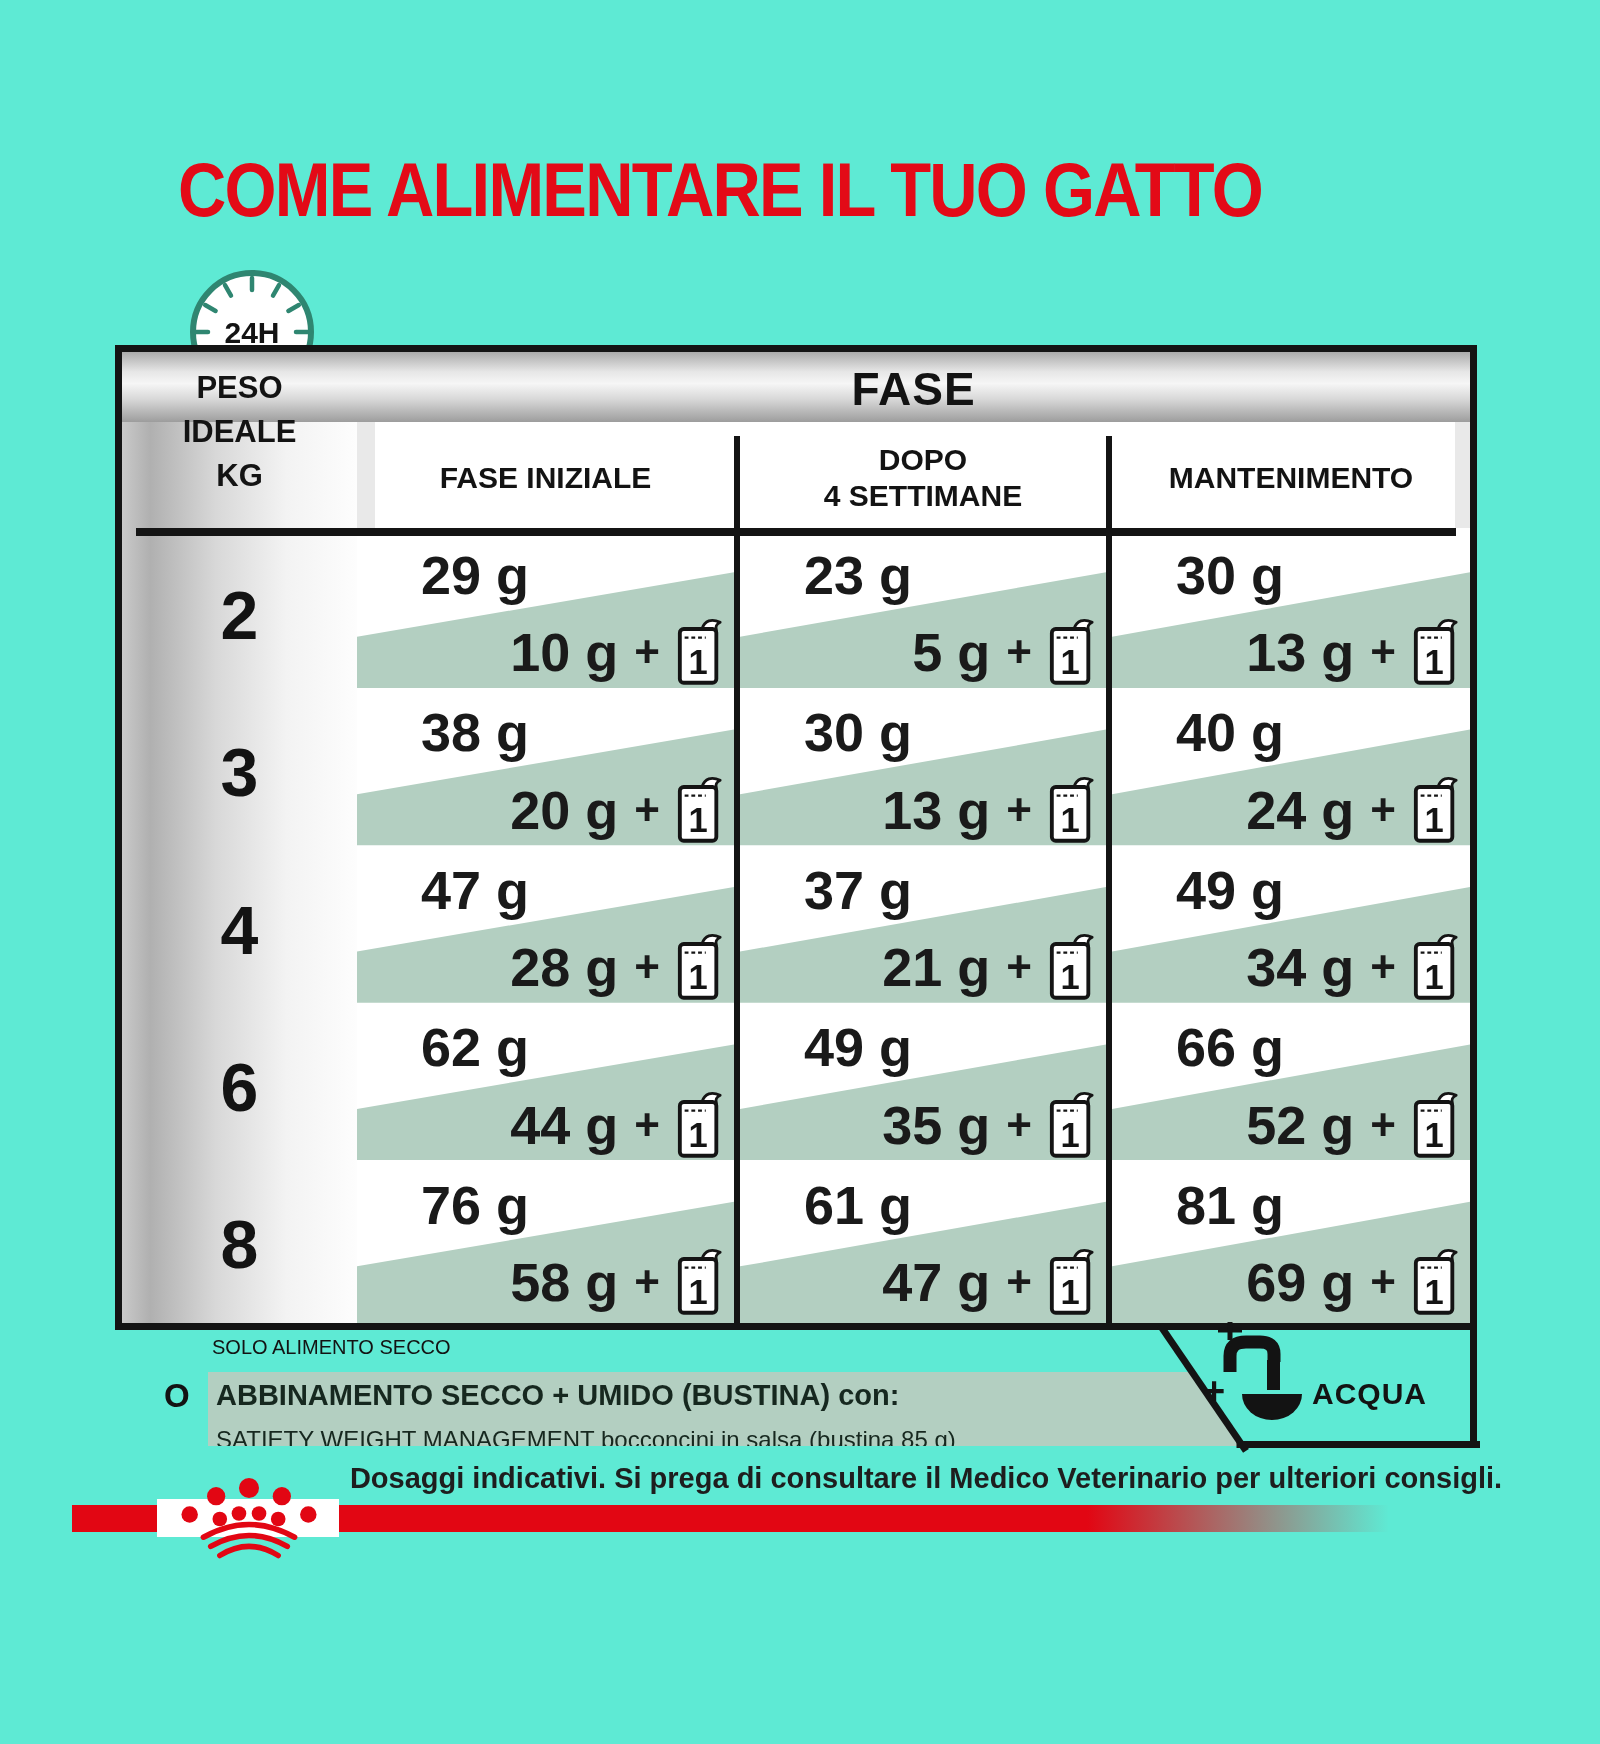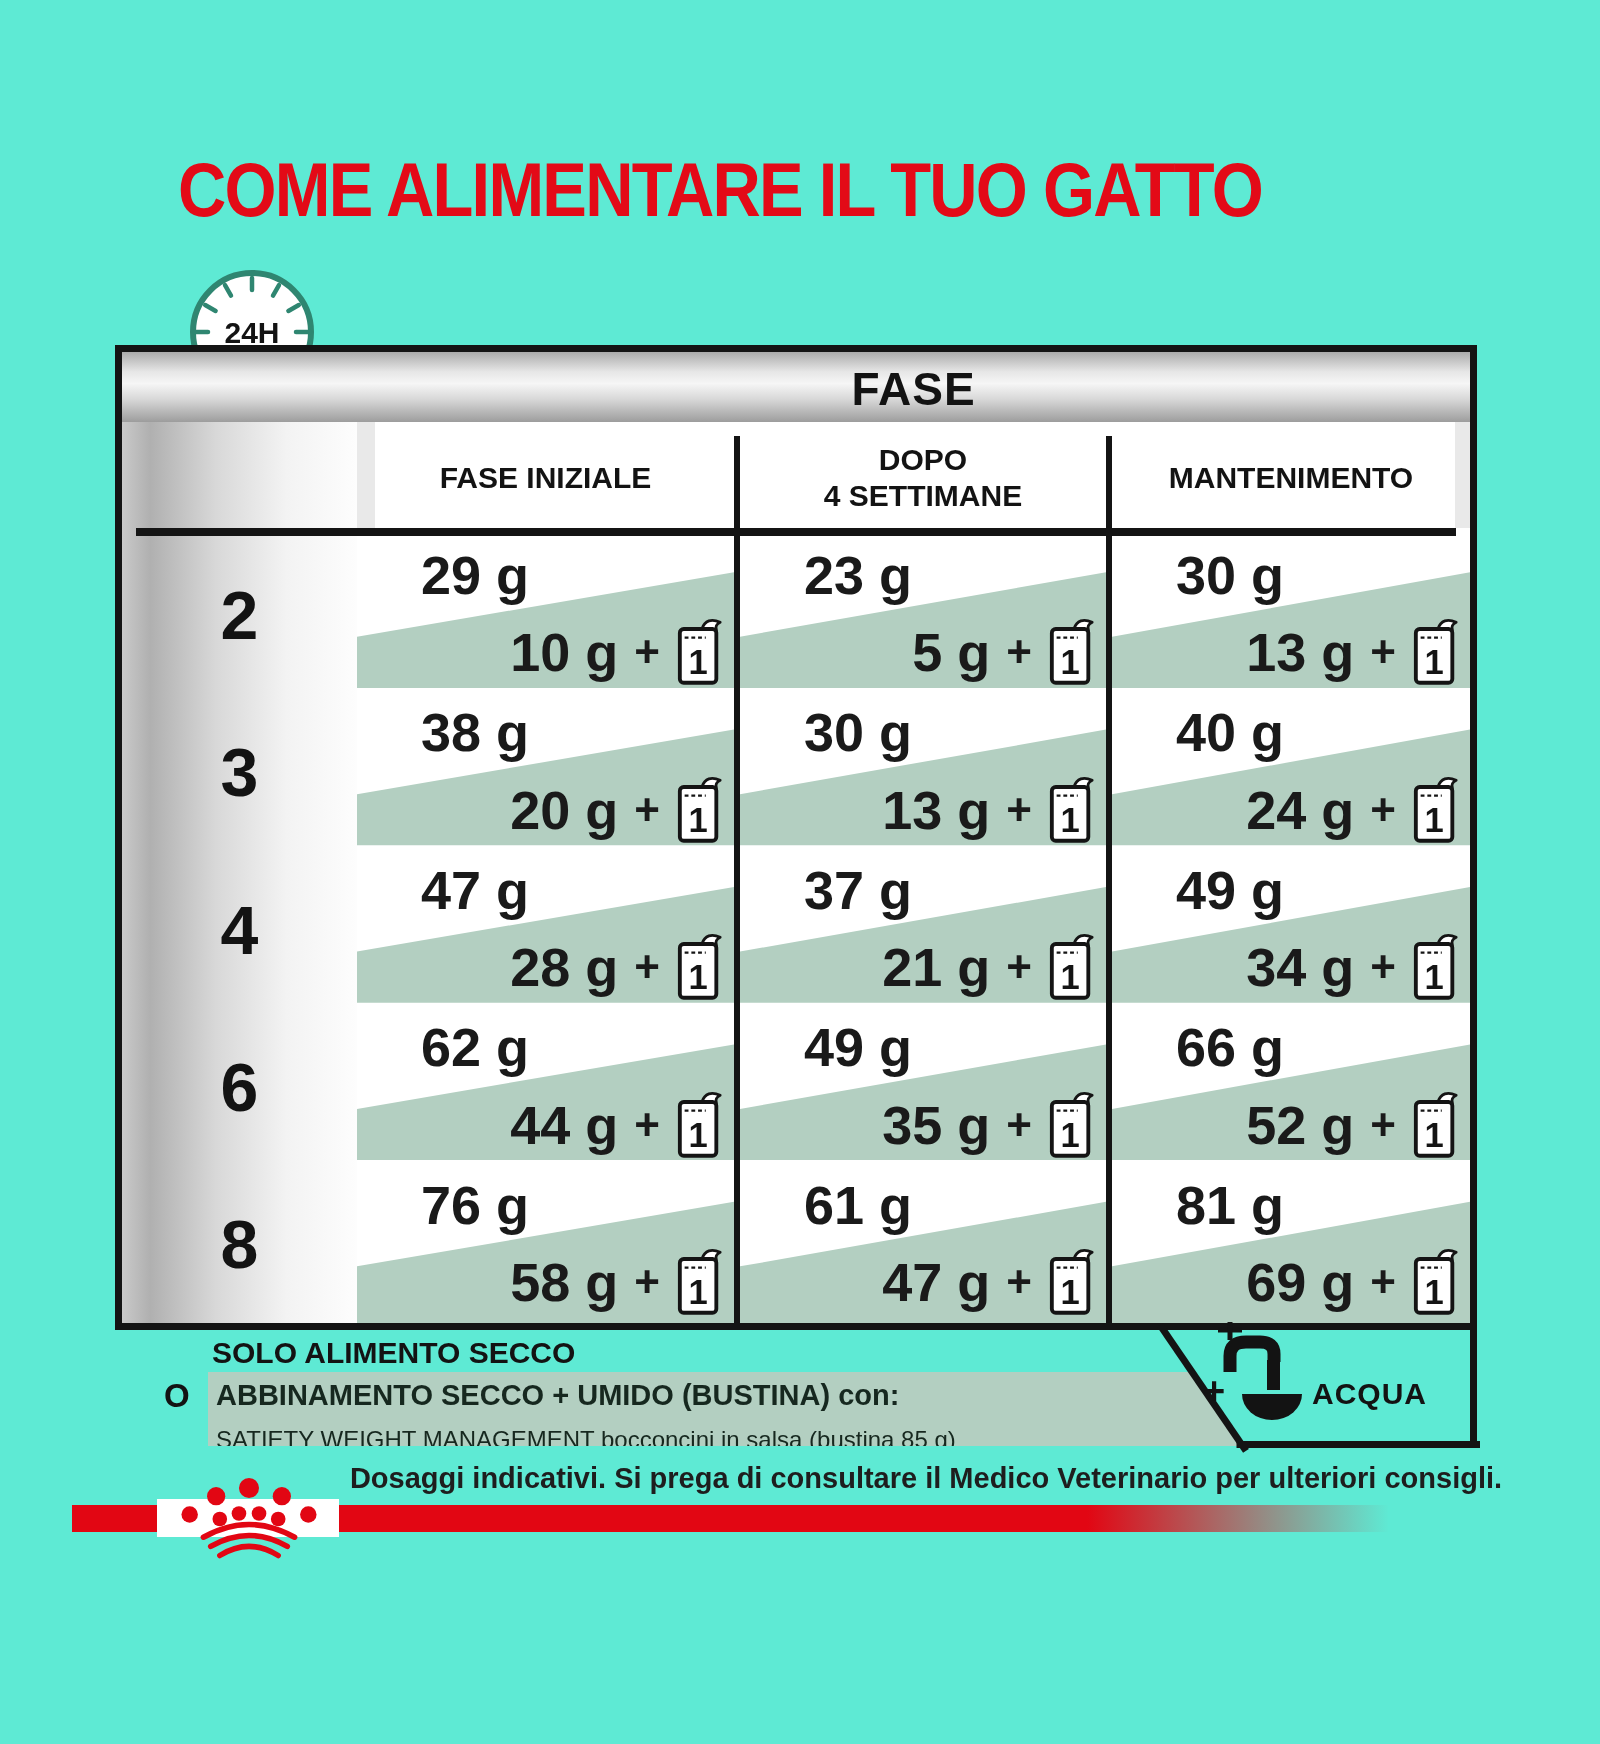--- a/index.html
+++ b/index.html
@@ -45,21 +45,21 @@
   .wedge{position:absolute;left:0;top:0;width:100%;height:100%;background:#b3cfc1;
          clip-path:polygon(0 64%,100% 23%,100% 96.5%,0 96.5%);}
   .row:last-child .wedge{clip-path:polygon(0 64%,100% 23%,100% 100%,0 100%);}
   .dry{position:absolute;left:64px;top:8px;font-size:54px;font-weight:700;color:#1a1a1a;}
   .wetline{position:absolute;right:10px;bottom:6px;display:flex;align-items:center;
            gap:16px;font-size:54px;font-weight:700;color:#1a1a1a;justify-content:center;}
   .plus{font-size:44px;font-weight:700;}
   .pouch{width:48px;height:70px;flex:none;}
 
   
-  .solo{position:absolute;left:212px;top:1336px;font-size:30px;font-weight:700;color:#131313;}
+  .solo{position:absolute;left:212px;top:1336px;font-size:20px;font-weight:400;color:#131313;}
   .or{position:absolute;left:164px;top:1377px;font-size:33px;font-weight:800;color:#131313;}
   .band{position:absolute;left:208px;top:1372px;width:1034px;height:74px;background:#b3cfc1;
         clip-path:polygon(0 0,95% 0,100% 100%,0 100%);}
   .band-l1{position:absolute;left:8px;top:7px;font-size:29px;font-weight:800;color:#16281f;}
   .band-l2{position:absolute;left:8px;top:54px;font-size:24px;font-weight:400;color:#16281f;}
 
   
   .acqua-svg{position:absolute;left:1150px;top:1320px;width:330px;height:136px;z-index:3;}
 
   
@@ -93,20 +93,25 @@
 
   <div class="table">
     <div class="fase-band"></div>
     <div class="left-col"></div>
     <div class="subheader-strip">
       <div class="subheader-panel"></div>
     </div>
 
     <div class="fase">FASE</div>
 
+    <div class="peso">
+      <div>PESO</div>
+      <div>IDEALE</div>
+      <div>KG</div>
+    </div>
 
     <div class="sub sub1">
       <div>FASE INIZIALE</div>
     </div>
     <div class="sub sub2">
       <div>DOPO</div>
       <div>4 SETTIMANE</div>
     </div>
     <div class="sub sub3">
       <div>MANTENIMENTO</div>

